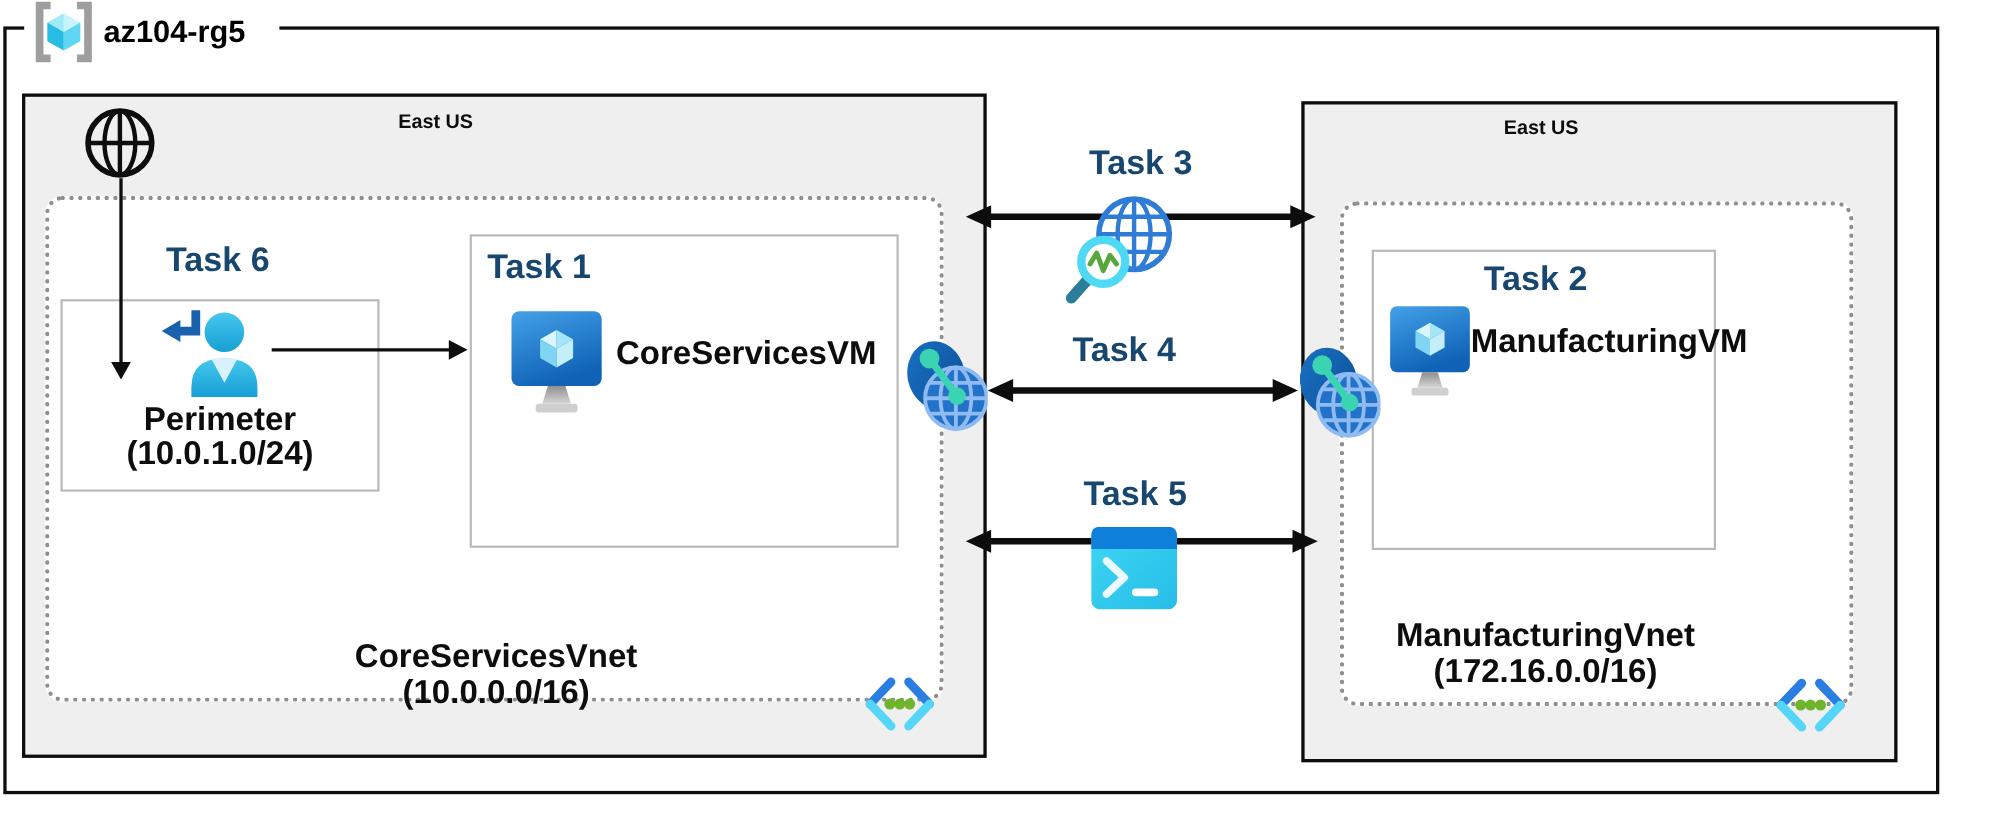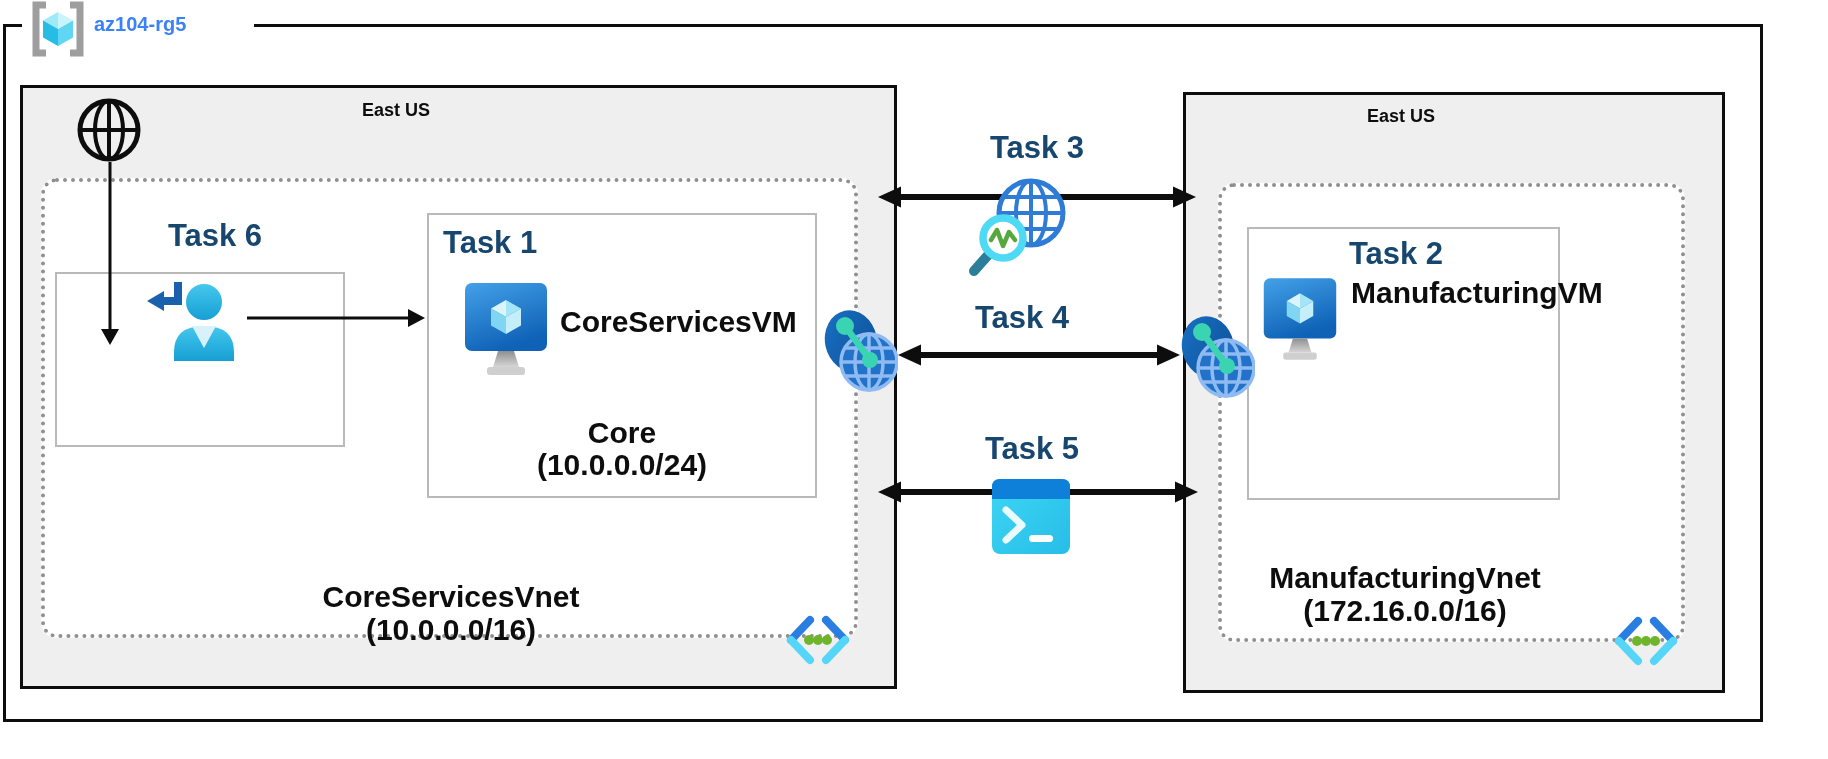--- a/index.html
+++ b/index.html
@@ -2,21 +2,21 @@
 <html><head>
 <meta charset="utf-8">
 <style>
   * { box-sizing: border-box; margin: 0; padding: 0; }
   body { background: #fff; font-family: "Liberation Sans", sans-serif; }
   .canvas { position: relative; width: 1828px; height: 759px; background: #fff; overflow: hidden; }
   .abs { position: absolute; }
 
   .rg-box { left: 3px; top: 24px; width: 1760px; height: 698px; border: 3px solid #0d0d0d; z-index: 0; }
   .rg-mask { left: 22px; top: 19px; width: 232px; height: 12px; background: #fff; z-index: 2; }
-  .rg-label { left: 94px; top: 13px; font-size: 20px; font-weight: bold; color: #3b82f6; z-index: 3; }
+  .rg-label { left: 94px; top: 13px; font-size: 28px; font-weight: bold; color: #000000; z-index: 3; }
 
   .region { background: #efefef; border: 3px solid #0d0d0d; z-index: 1; }
   .region-left  { left: 20px;  top: 85px; width: 877px; height: 604px; }
   .region-right { left: 1183px; top: 92px; width: 542px; height: 601px; }
   .region-title { font-size: 18px; font-weight: bold; color: #0d0d0d; text-align: center; z-index: 2; }
 
   .vnet { background: #ffffff; border: 4px dotted #8f8f8f; border-radius: 16px; z-index: 1; }
   .vnet-left  { left: 41px;  top: 178px; width: 817px; height: 460px; }
   .vnet-right { left: 1218px; top: 183px; width: 467px; height: 459px; }
 
@@ -61,36 +61,40 @@
   <div class="abs vnet vnet-left"></div>
   <div class="abs vnet vnet-right"></div>
 
   <svg class="abs" style="left:76px; top:97px; z-index:2;" width="66" height="66" viewBox="0 0 66 66">
     <circle cx="33" cy="33" r="29" fill="none" stroke="#0d0d0d" stroke-width="5"></circle>
     <ellipse cx="33" cy="33" rx="14" ry="29" fill="none" stroke="#0d0d0d" stroke-width="4"></ellipse>
     <line x1="4" y1="33" x2="62" y2="33" stroke="#0d0d0d" stroke-width="4"></line>
     <line x1="33" y1="4" x2="33" y2="62" stroke="#0d0d0d" stroke-width="4"></line>
   </svg>
 
-  <div class="abs task-label" style="left:140px; top:218px; width:150px; text-align:center;">Task 6</div>
+  <div class="abs task-label" style="left:123px; top:218px; width:150px; text-align:center;">Task 6</div>
   <div class="abs white-box perimeter-box"></div>
 
   <svg class="abs icon" style="left:140px; top:274px;" width="100" height="92" viewBox="0 0 100 92">
     <defs>
       <linearGradient id="gPerson" x1="0" y1="0" x2="0" y2="1">
         <stop offset="0" stop-color="#45c8ee"></stop>
           <stop offset="1" stop-color="#169fd4"></stop>
       </linearGradient>
     </defs>
     <path d="M 38 8 L 38 27 L 22 27" fill="none" stroke="#1a61ad" stroke-width="8"></path>
     <polygon points="24,17 24,37 7,27" fill="#1a61ad"></polygon>
     <circle cx="64" cy="28" r="18" fill="url(#gPerson)"></circle>
     <path d="M 34 87 L 34 78 Q 34 52 64 52 Q 94 52 94 78 L 94 87 Z" fill="url(#gPerson)"></path>
     <polygon points="52,52 76,52 64,74" fill="#d8f1fa"></polygon>
   </svg>
+  <div class="abs black-label center lh31" style="left:70px; top:366px; width:260px;">
+    <div>Perimeter</div>
+    <div>(10.0.1.0/24)</div>
+  </div>
 
   <div class="abs white-box task1-box"></div>
   <div class="abs task-label" style="left:443px; top:225px;">Task 1</div>
 
   <svg class="abs icon" style="left:463px; top:281px;" width="86" height="96" viewBox="0 0 86 96">
     <defs>
       <linearGradient id="gVm1" x1="0" y1="0" x2="0.4" y2="1">
         <stop offset="0" stop-color="#44a1e8"></stop>
           <stop offset="1" stop-color="#0f62b6"></stop>
       </linearGradient>
@@ -101,24 +105,20 @@
     </defs>
     <rect x="2" y="2" width="82" height="68" rx="7" fill="url(#gVm1)"></rect>
     <polygon points="43,19 28,27.5 43,36" fill="#dbf5fd"></polygon>
     <polygon points="43,19 58,27.5 43,36" fill="#a5e5f8"></polygon>
     <polygon points="28,27.5 43,36 43,53 28,44.5" fill="#7fd5f2"></polygon>
     <polygon points="58,27.5 43,36 43,53 58,44.5" fill="#c4eefa"></polygon>
     <polygon points="35,70 51,70 56,86 30,86" fill="url(#gStand1)"></polygon>
     <rect x="24" y="86" width="38" height="8" rx="3" fill="#cfcfcf"></rect>
   </svg>
   <div class="abs black-label" style="left:560px; top:305px;">CoreServicesVM</div>
-  <div class="abs black-label center lh32" style="left:477px; top:417px; width:290px;">
-    <div>Core</div>
-    <div>(10.0.0.0/24)</div>
-  </div>
 
   <div class="abs black-label center lh33" style="left:256px; top:553px; width:390px;margin-top:27px;">
     <div>CoreServicesVnet</div>
     <div>(10.0.0.0/16)</div>
   </div>
 
   <svg class="abs icon" style="left:786px; top:615px;" width="64" height="50" viewBox="0 0 64 50">
     <line x1="24" y1="5" x2="5" y2="25" stroke="#2a7de1" stroke-width="8" stroke-linecap="round"></line>
     <line x1="5" y1="25" x2="24" y2="45" stroke="#55d5f7" stroke-width="8" stroke-linecap="round"></line>
     <line x1="40" y1="5" x2="59" y2="25" stroke="#2a7de1" stroke-width="8" stroke-linecap="round"></line>
@@ -152,21 +152,21 @@
       </linearGradient>
     </defs>
     <rect x="2" y="2" width="82" height="68" rx="7" fill="url(#gVm2)"></rect>
     <polygon points="43,19 28,27.5 43,36" fill="#dbf5fd"></polygon>
     <polygon points="43,19 58,27.5 43,36" fill="#a5e5f8"></polygon>
     <polygon points="28,27.5 43,36 43,53 28,44.5" fill="#7fd5f2"></polygon>
     <polygon points="58,27.5 43,36 43,53 58,44.5" fill="#c4eefa"></polygon>
     <polygon points="35,70 51,70 56,86 30,86" fill="url(#gStand2)"></polygon>
     <rect x="24" y="86" width="38" height="8" rx="3" fill="#cfcfcf"></rect>
   </svg>
-  <div class="abs black-label" style="left:1337px; top:276px;padding-left:14px;">ManufacturingVM</div>
+  <div class="abs black-label" style="left:1337px; top:294px;">ManufacturingVM</div>
 
   <div class="abs black-label center lh33" style="left:1205px; top:561px; width:400px;">
     <div>ManufacturingVnet</div>
     <div>(172.16.0.0/16)</div>
   </div>
 
   <div class="abs task-label center" style="left:962px; top:130px; width:150px;">Task 3</div>
   <div class="abs task-label center" style="left:947px; top:300px; width:150px;">Task 4</div>
   <div class="abs task-label center" style="left:957px; top:431px; width:150px;">Task 5</div>
 

